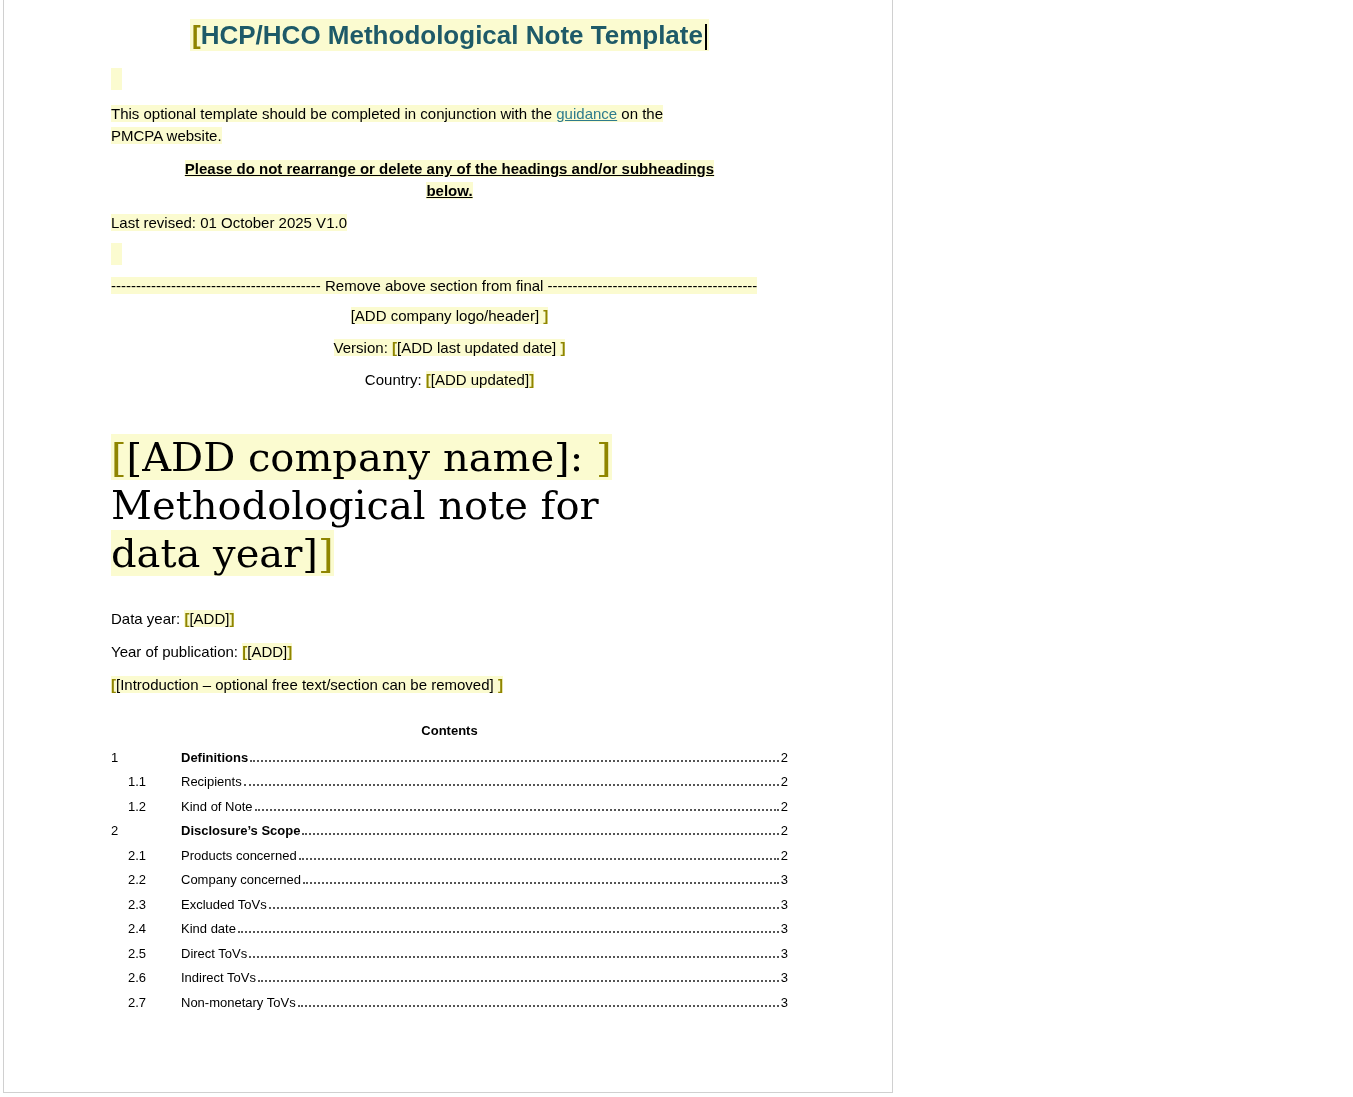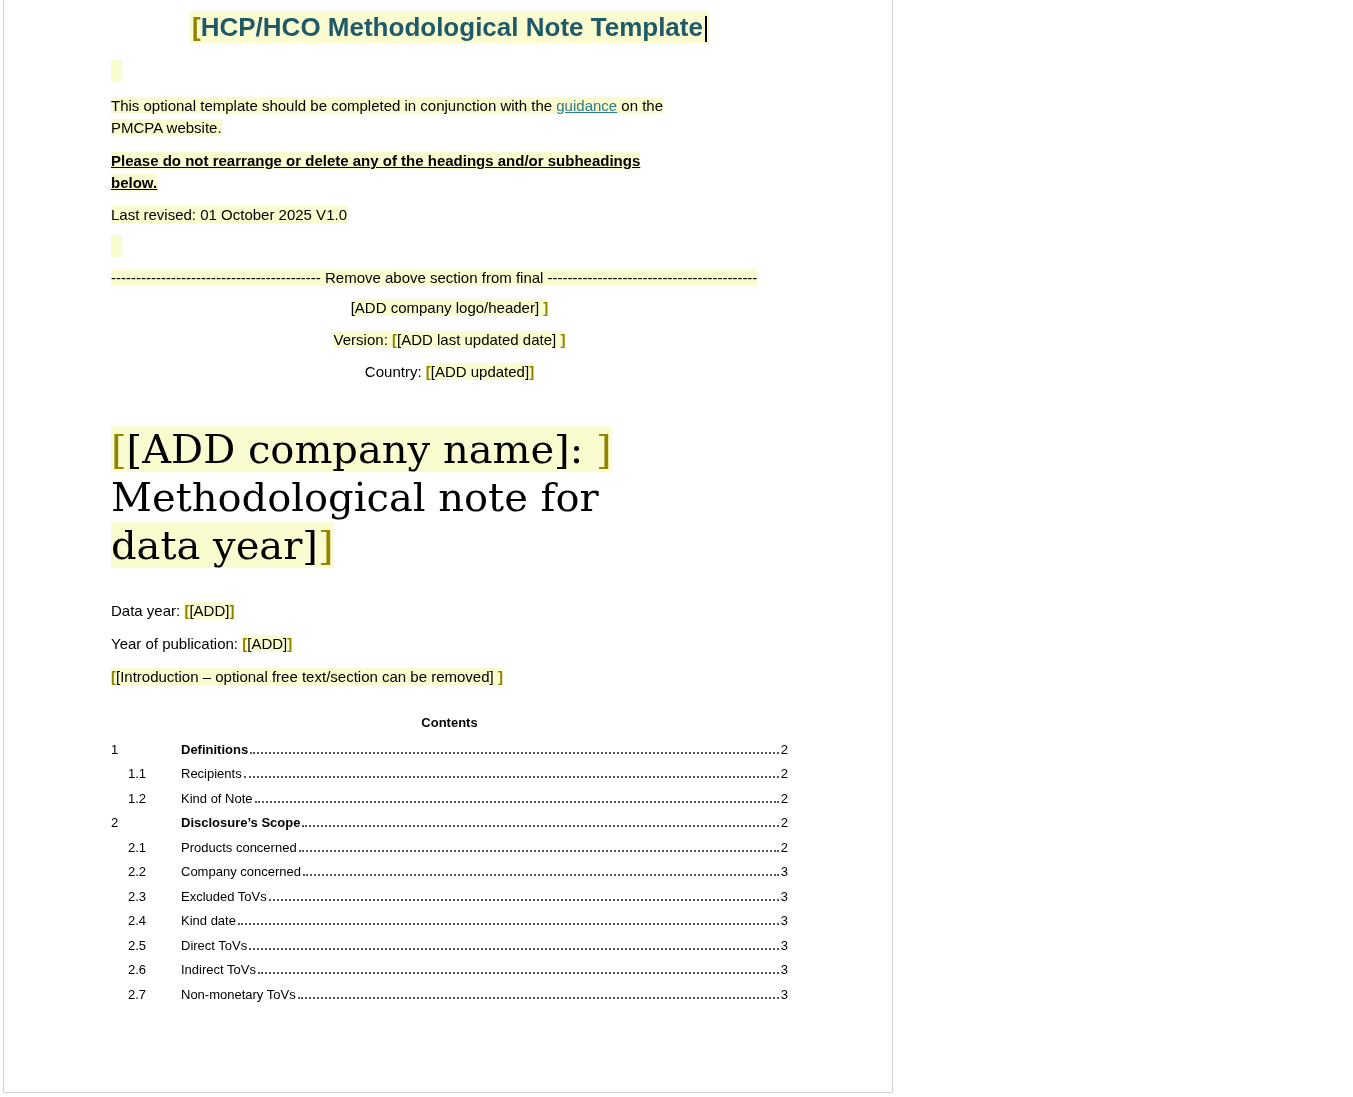--- a/index.html
+++ b/index.html
@@ -12,21 +12,21 @@
     overflow: hidden;
   }
   .page {
     position: absolute;
     left: 3px; top: 0;
     width: 890px; height: 1093px;
     background: #ffffff;
     border-left: 1px solid #d0d0d0;
     border-right: 1px solid #d0d0d0;
     border-bottom: 1px solid #d0d0d0;
-    padding: 12px 104px 0 107px;
+    padding: 20px 104px 0 107px;
   }
   .hl { background: var(--highlight); }
   .marker {
     color: var(--marker);
     font-weight: bold;
   }
   
   .doc-title {
     text-align: center;
     font-size: 26px;
@@ -44,21 +44,21 @@
     margin-left: 2px;
   }
   .empty-line {
     width: 11px; height: 22px;
     background: var(--highlight);
   }
   .empty-line.first { margin-top: 18px; }
   .empty-line.second { margin-top: 9px; }
   .body-text { font-size: 15px; line-height: 22px; }
   .para-intro { margin-top: 13px; }
-  .para-warning { margin-top: 11px; font-weight: bold; }
+  .para-warning { margin-top: 11px; font-weight: bold; text-align: center; }
   .para-warning .hl { text-decoration: underline; }
   .para-revised { margin-top: 10px; }
   .link {
     color: var(--link);
     text-decoration: underline;
     cursor: pointer;
   }
   .divider-line {
     margin-top: 10px;
     font-size: 15px; line-height: 22px;

